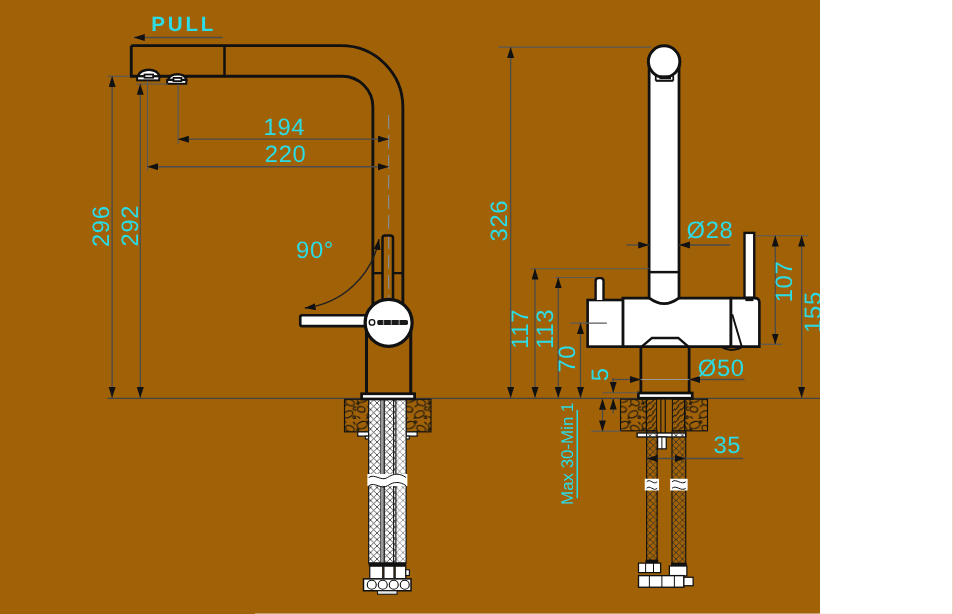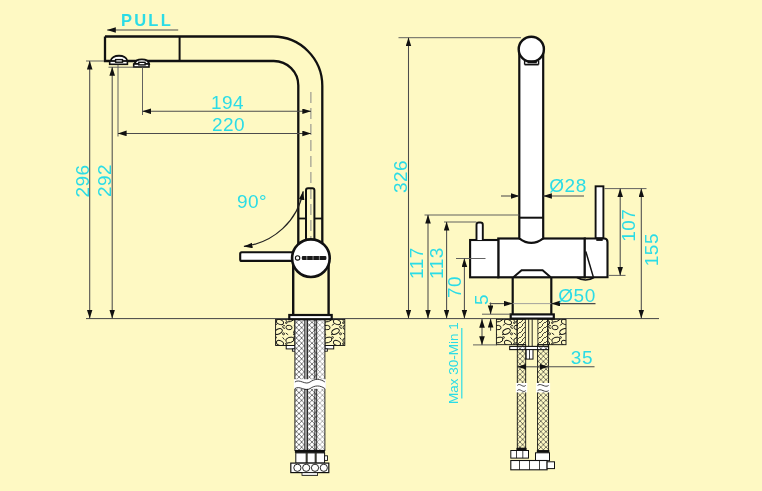--- a/index.html
+++ b/index.html
@@ -1,16 +1,16 @@
 <!DOCTYPE html>
 <html><head>
 <meta charset="utf-8">
 <style>
   html,body{margin:0;padding:0;background:#ffffff;}
-  #stage{position:relative;width:762px;height:491px;background:#fef9c3;overflow:hidden;
+  #stage{position:relative;width:656px;height:491px;background:#a16207;overflow:hidden;
          font-family:"Liberation Sans", sans-serif;}
   svg{position:absolute;left:0;top:0;}
   text{font-family:"Liberation Sans", sans-serif;}
   .dimtxt{fill:#2bdce6;font-size:19px;letter-spacing:0.5px;}
   .dimtxt-sm{fill:#2bdce6;font-size:13.5px;letter-spacing:0px;}
   .pulltxt{fill:#2bdce6;font-size:16.5px;font-weight:bold;letter-spacing:2.2px;}
   .ink{stroke:#111;fill:none;}
   .dim{stroke:#4c4c4c;stroke-width:1.05;fill:none;}
   .ref{stroke:#5a5a5a;stroke-width:0.95;fill:none;}
 </style>

